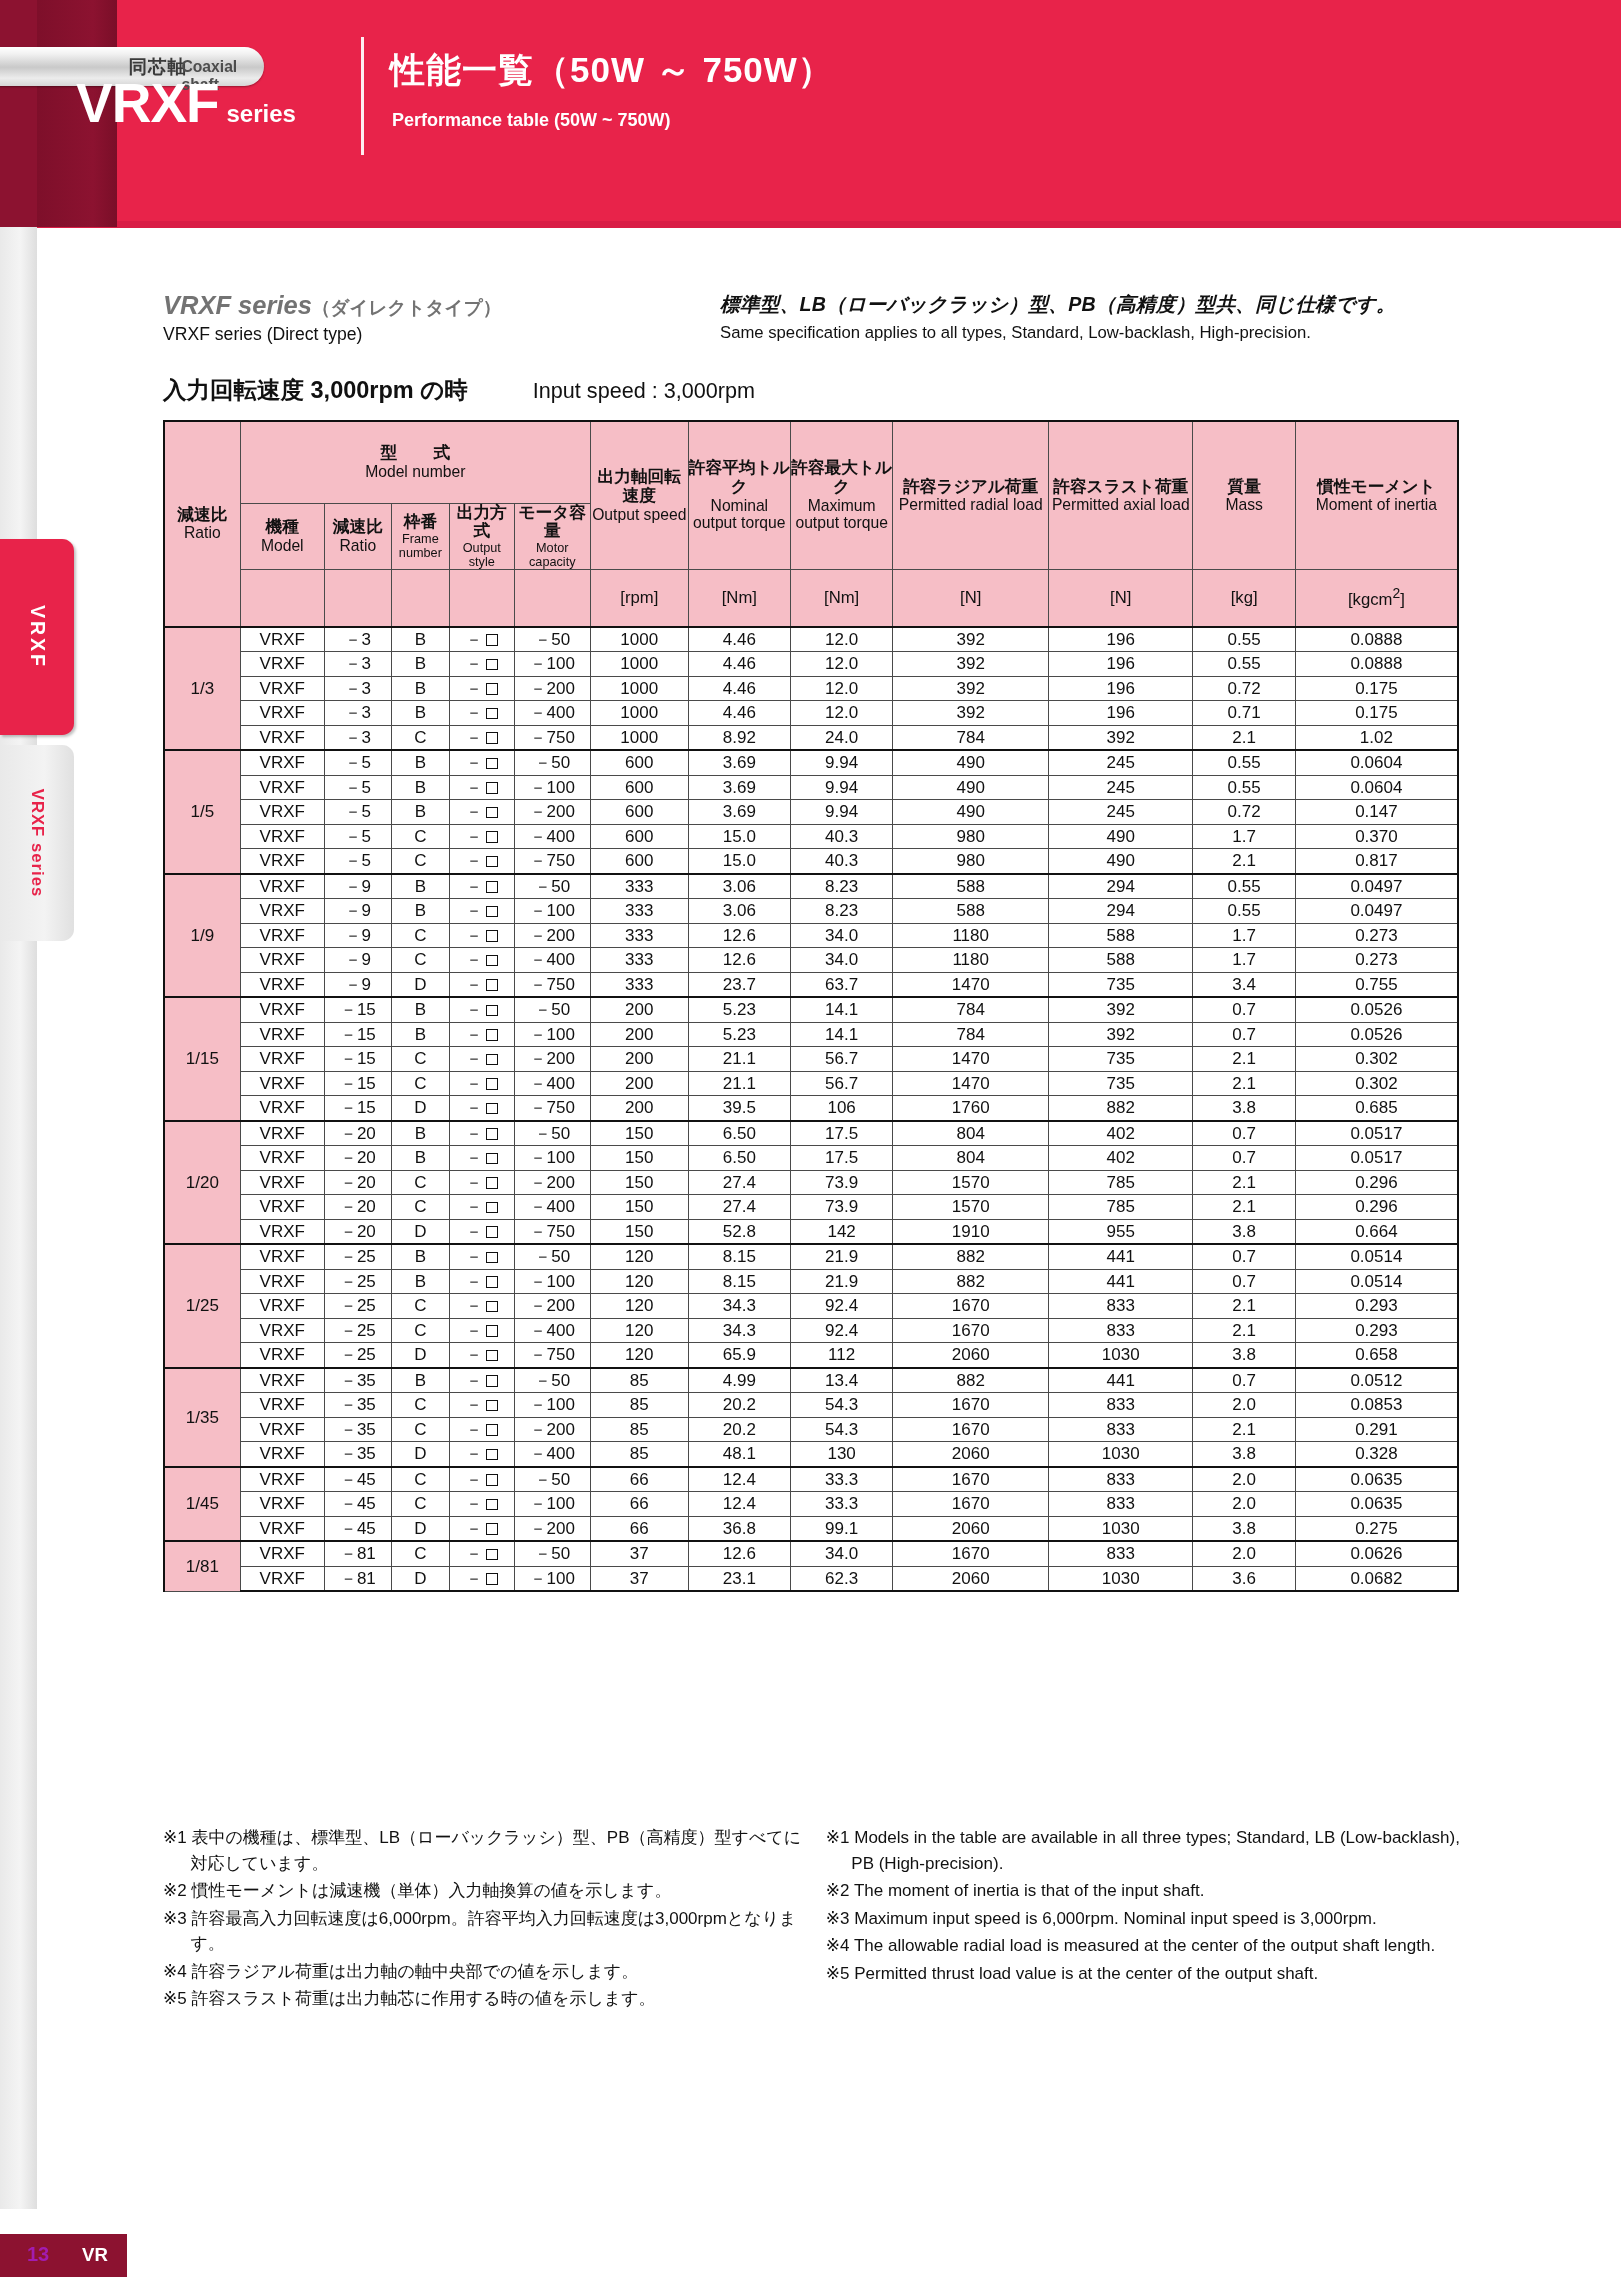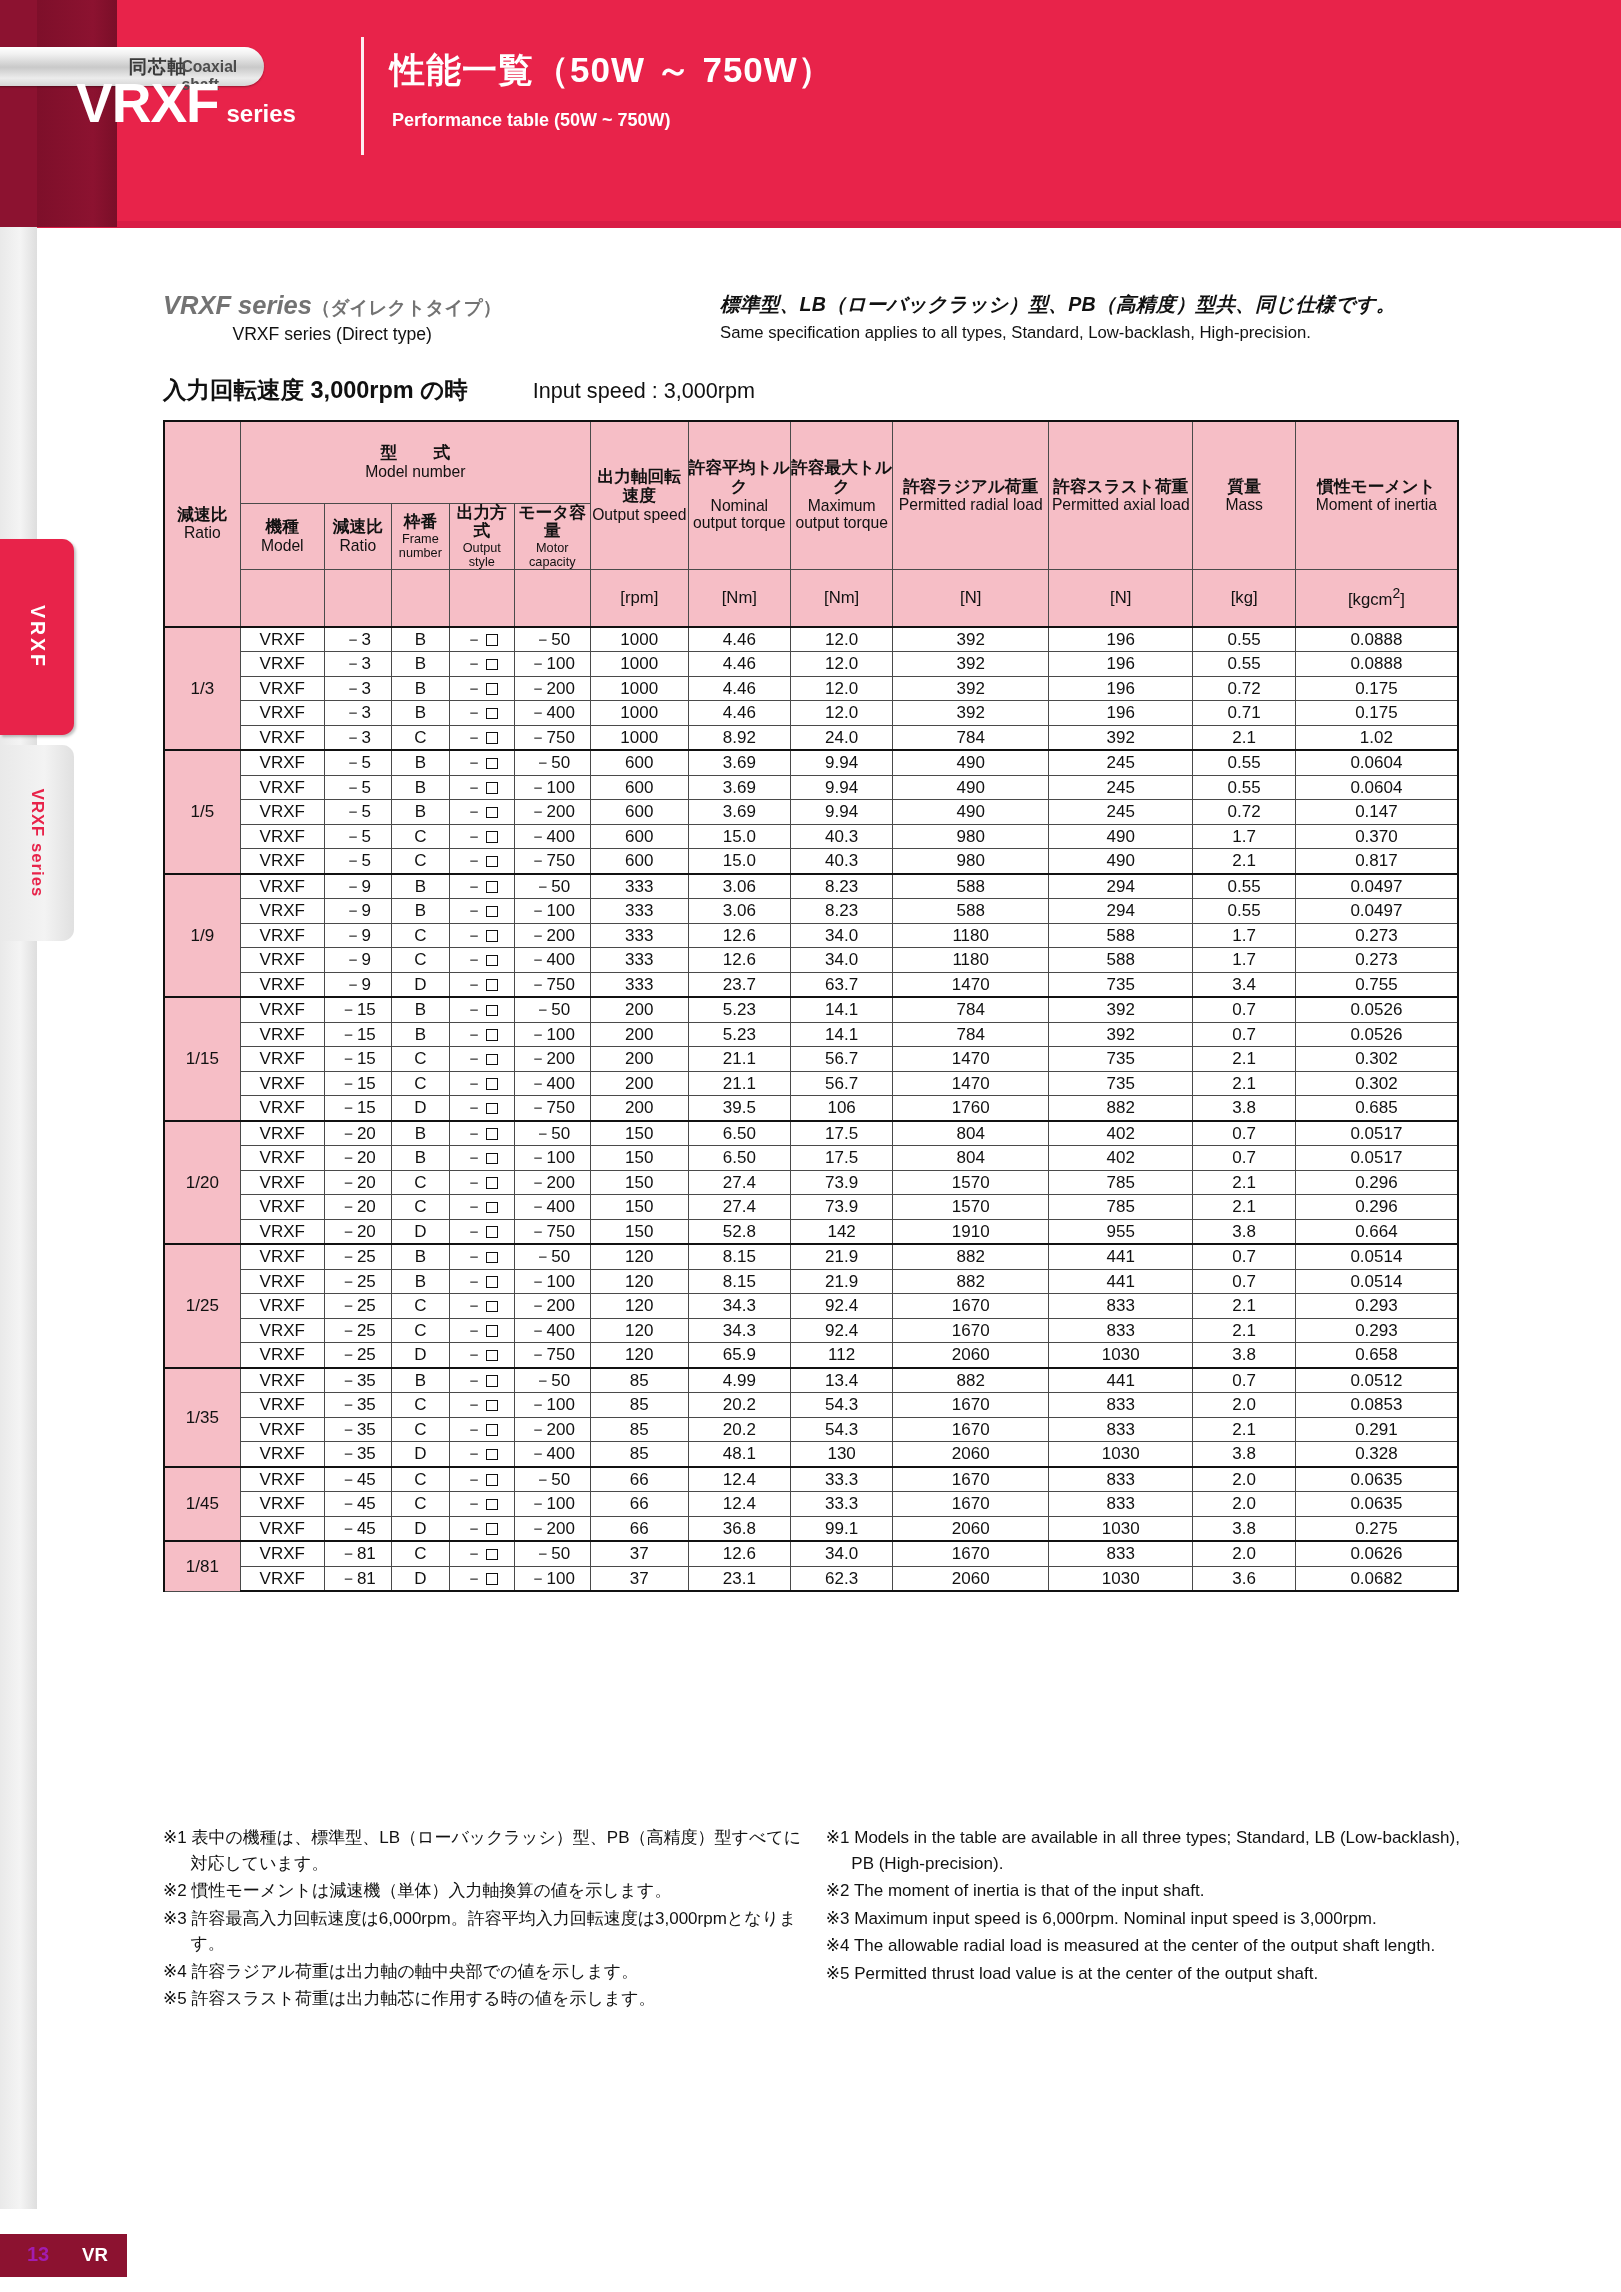--- a/index.html
+++ b/index.html
@@ -47,21 +47,21 @@
      color:#fff; font-size:19.6px; font-weight:bold; letter-spacing:2.9px; white-space:nowrap;}
   #sidetab-next { position:absolute; left:0px; top:745px; width:74px; height:196px;
      background:linear-gradient(to right,#e9e9e9 0%,#f3f3f3 60%,#e0e0e0 100%); border-radius:0 11.8px 11.8px 0;}
   #sidetab-next span { position:absolute; left:50%; top:50%; transform:translate(-50%,-50%) rotate(90deg);
      color:#e8234a; font-size:16.7px; font-weight:bold; letter-spacing:1px; white-space:nowrap;}
 
   
   #sub-left { position:absolute; left:163px; top:291px; }
   #sub-left .l1 { font-size:25.5px; font-style:italic; font-weight:bold; color:#737373; white-space:nowrap;}
   #sub-left .l1 .paren { font-style:normal; font-size:18.6px; font-weight:bold; }
-  #sub-left .l2 { font-size:17.6px; color:#111; margin-top:2.9px; white-space:nowrap;text-align:center;}
+  #sub-left .l2 { font-size:17.6px; color:#111; margin-top:2.9px; white-space:nowrap;}
 
   #sub-right { position:absolute; left:720px; top:291px; }
   #sub-right .r1 { font-size:19.6px; font-weight:bold; color:#111; white-space:nowrap; letter-spacing:0.3px;font-style:italic;}
   #sub-right .r2 { font-size:16.7px; color:#111; margin-top:4.9px; white-space:nowrap;}
 
   #speed-line { position:absolute; left:163px; top:374px; }
   #speed-line .jp { font-size:23.5px; font-weight:bold; color:#111; display:inline-block;}
   #speed-line .en { font-size:21.6px; color:#111; display:inline-block; padding-left:65px;}
 
   

